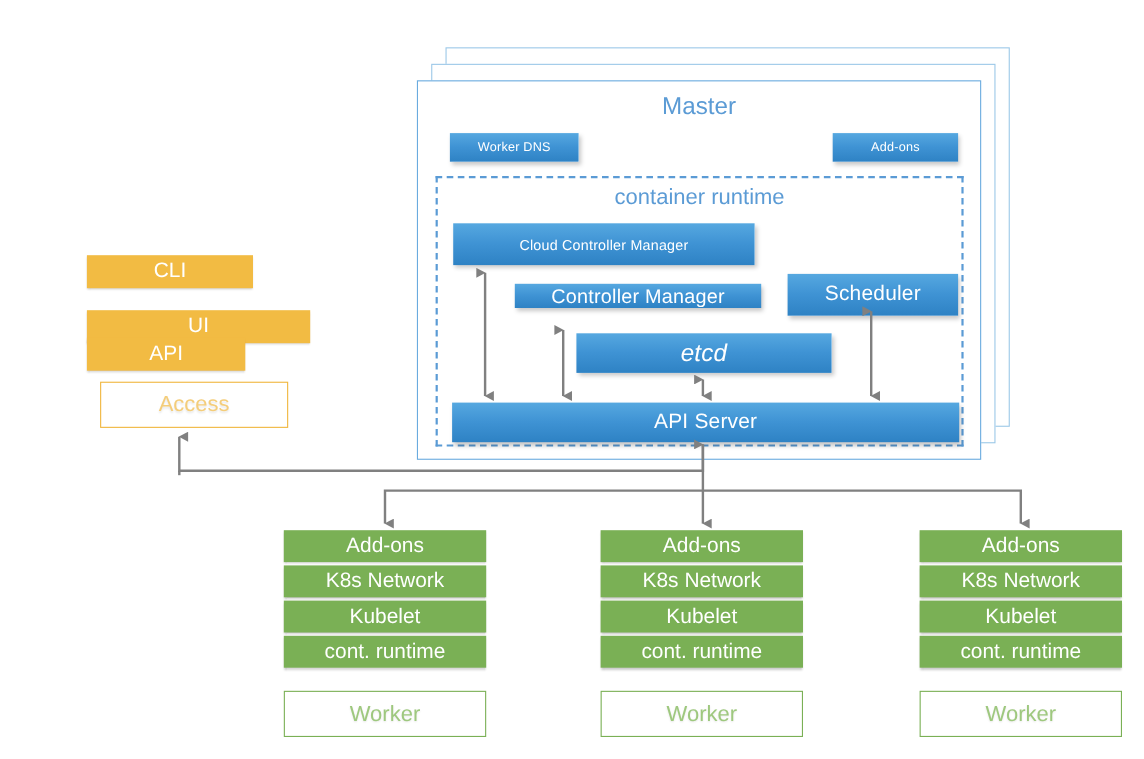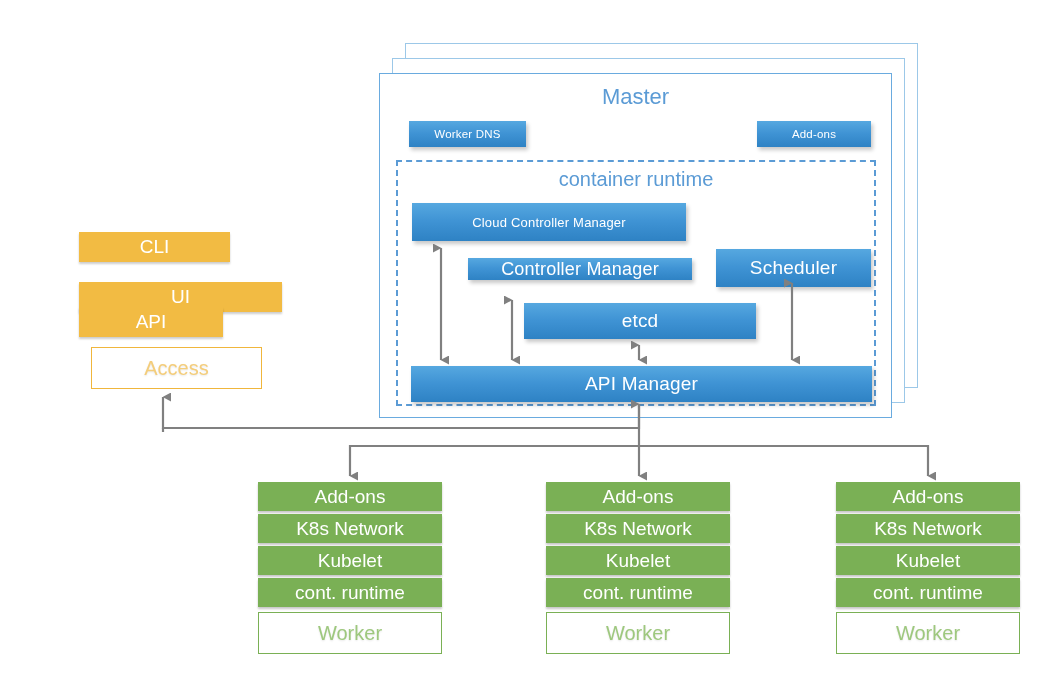--- a/index.html
+++ b/index.html
@@ -40,20 +40,21 @@
   
   .gbox{
     background:#7ab055;color:#ffffff;display:flex;align-items:center;
     justify-content:center;box-shadow:0 2px 2px rgba(0,0,0,.22);
     white-space:nowrap;
   }
   .workerbox{
     background:#ffffff;border:1px solid #7ab055;color:#9ec87e;
     display:flex;align-items:center;justify-content:center;
     text-shadow:0 1px 2px rgba(0,0,0,.10);
+    margin-top:16px;
   }
 
   
   .title-blue{color:#5b9bd5;text-align:center;white-space:nowrap;}
 
   
   #wires{position:absolute;left:0;top:0;width:1040px;height:690px;
          pointer-events:none;}
 </style>
 </head>
@@ -72,23 +73,23 @@
 
   <div class="abs dashed" style="left:396px;top:160px;width:480px;height:246px;"></div>
   <div class="abs title-blue" style="left:396px;top:168px;width:480px;font-size:20px;">container runtime</div>
 
   <div class="abs bbox" style="left:412px;top:203px;width:274px;height:38px;font-size:13px;">Cloud Controller Manager</div>
 
   <div class="abs bbox" style="left:468px;top:258px;width:224px;height:22px;font-size:18px;">Controller Manager</div>
 
   <div class="abs bbox" style="left:716px;top:239px;width:155px;height:38px;font-size:19px;margin-top:10px;">Scheduler</div>
 
-  <div class="abs bbox" style="left:524px;top:303px;width:232px;height:36px;font-size:19px;">etcd</div>
+  <div class="abs bbox" style="left:524px;top:303px;width:232px;height:36px;font-size:22px;font-style:italic;">etcd</div>
 
-  <div class="abs bbox" style="left:411px;top:366px;width:461px;height:36px;font-size:19px;">API Manager</div>
+  <div class="abs bbox" style="left:411px;top:366px;width:461px;height:36px;font-size:19px;">API Server</div>
 
   <div class="abs obox" style="left:79px;top:232px;width:151px;height:30px;font-size:19px;">CLI</div>
   <div class="abs obox" style="left:79px;top:282px;width:203px;height:30px;font-size:19px;">UI</div>
   <div class="abs obox" style="left:79px;top:307px;width:144px;height:30px;font-size:19px;">API</div>
   <div class="abs accessbox" style="left:79px;top:347px;width:171px;height:42px;font-size:20px;margin-left:12px;">Access</div>
 
   <div class="abs gbox" style="left:258px;top:482px;width:184px;height:29px;font-size:19px;">Add-ons</div>
   <div class="abs gbox" style="left:258px;top:514px;width:184px;height:29px;font-size:19px;">K8s Network</div>
   <div class="abs gbox" style="left:258px;top:546px;width:184px;height:29px;font-size:19px;">Kubelet</div>
   <div class="abs gbox" style="left:258px;top:578px;width:184px;height:29px;font-size:19px;">cont. runtime</div>

